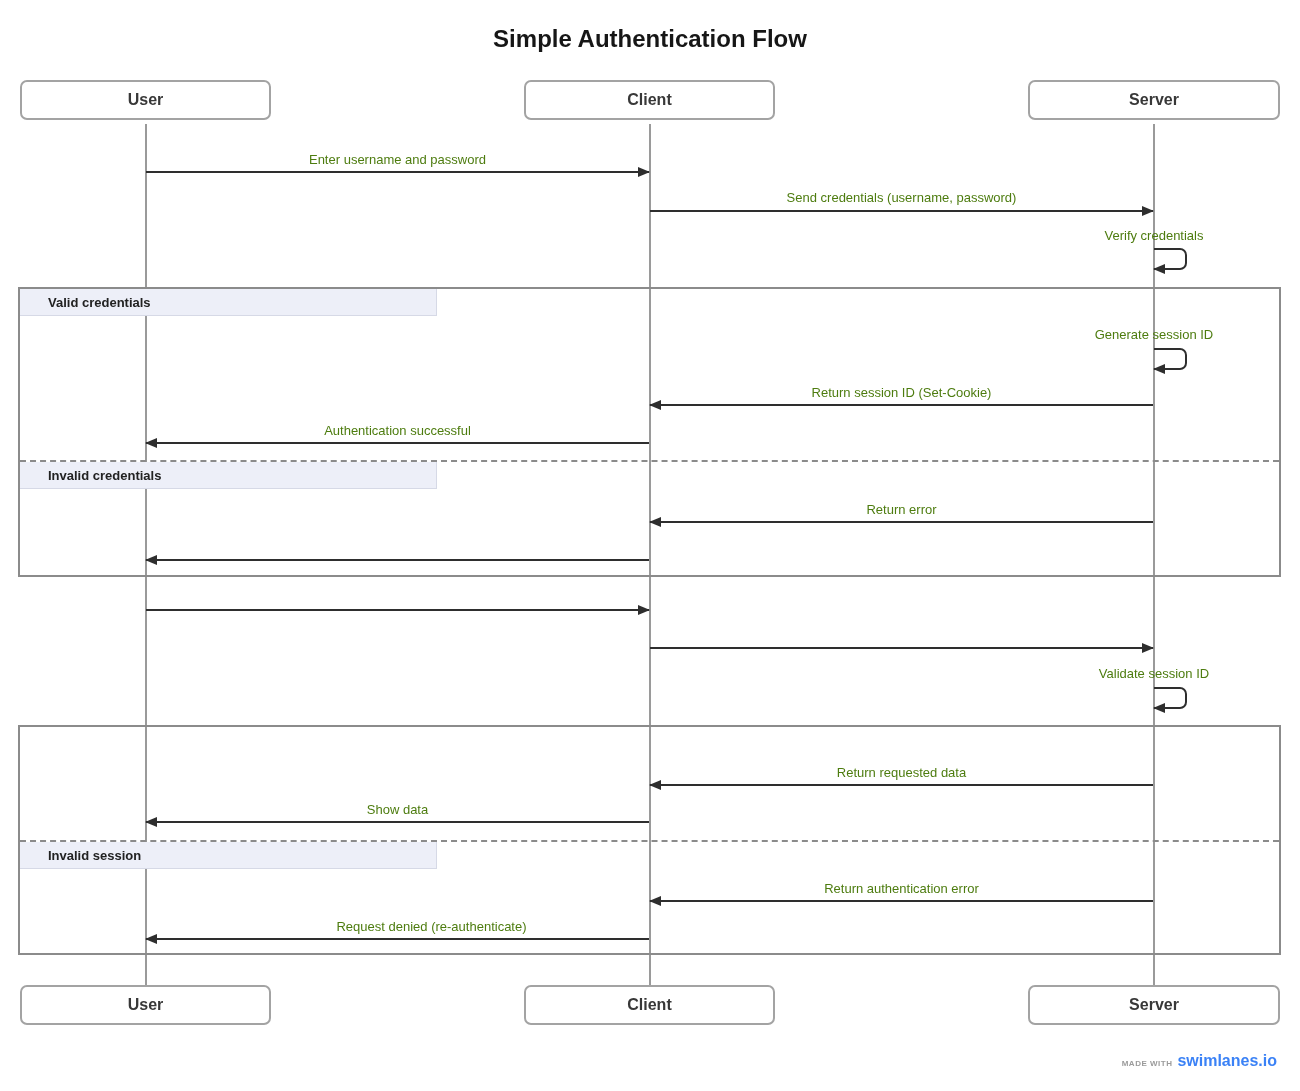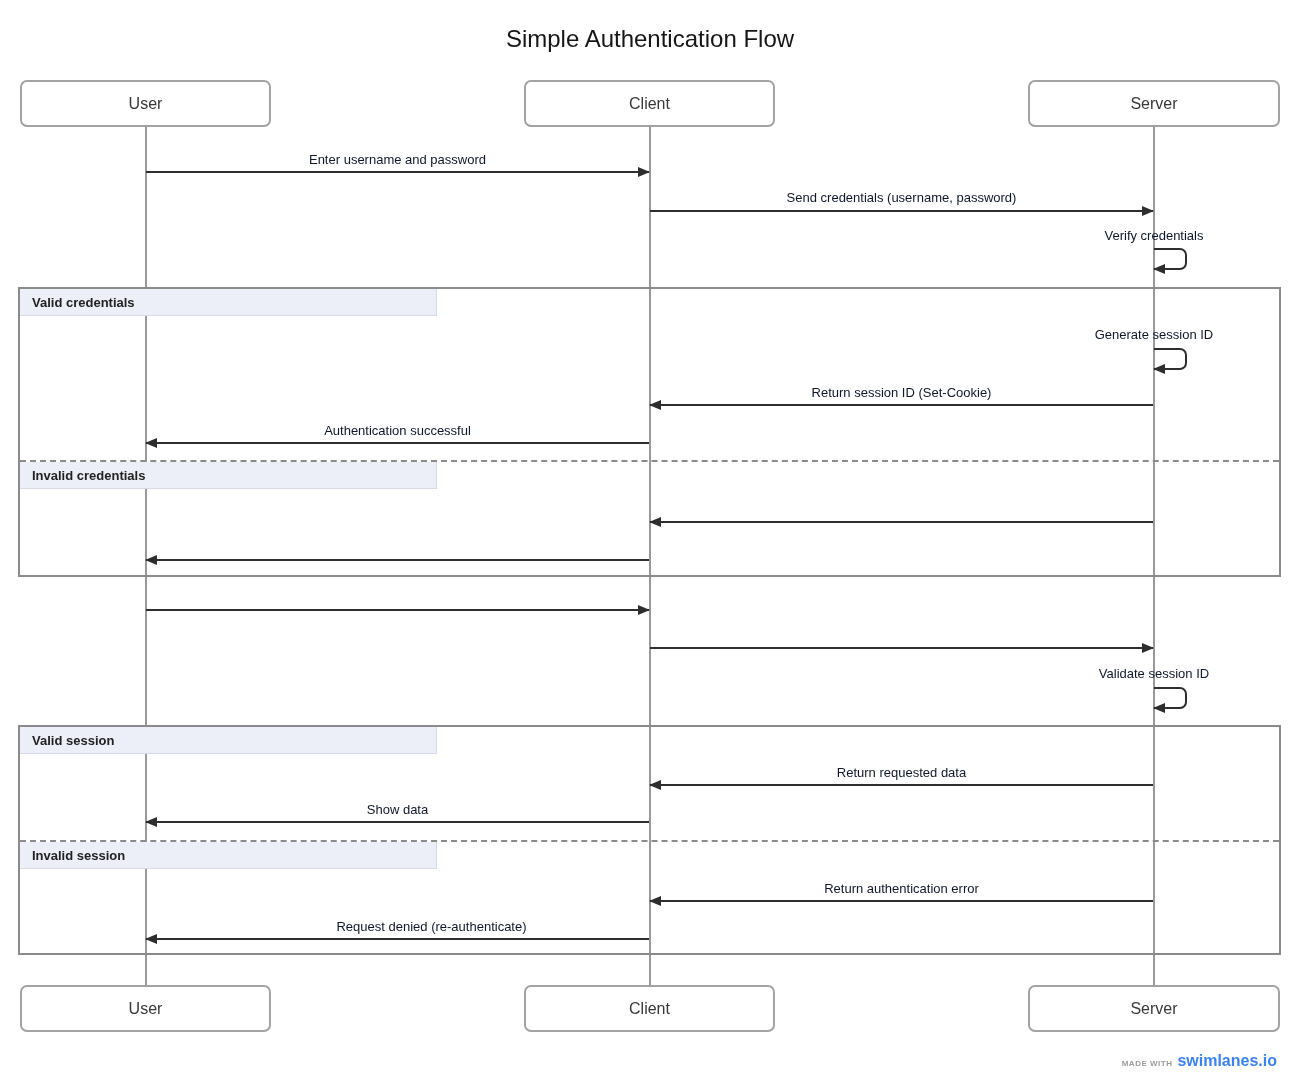--- a/index.html
+++ b/index.html
@@ -10,75 +10,75 @@
     height: 1091px;
     background: #ffffff;
     font-family: "Liberation Sans", sans-serif;
     overflow: hidden;
   }
   .title {
     position: absolute;
     top: 25px; left: 0; width: 100%;
     text-align: center;
     font-size: 24px;
-    font-weight: normal;
+    font-weight: bold;
     color: #161616;
   }
   .lifeline {
     position: absolute;
     top: 124px;
     height: 861px;
     width: 2px;
     background: #9a9a9a;
   }
   .actor {
     position: absolute;
     width: 251px;
-    height: 47px;
+    height: 40px;
     background: #ffffff;
     border: 2px solid #a3a3a3;
     border-radius: 7px;
     display: flex;
     align-items: center;
     justify-content: center;
     font-size: 16px;
-    font-weight: normal;
+    font-weight: bold;
     color: #383838;
     z-index: 4;
   }
   .block {
     position: absolute;
     border: 2px solid #8b8b8b;
     z-index: 1;
   }
   .section-label {
     position: absolute;
     left: 0;
     width: 417px;
     height: 27px;
     background: #edeff8;
     border-right: 1px solid #d6d9e6;
     border-bottom: 1px solid #d6d9e6;
     display: flex;
     align-items: center;
-    padding-left: 12px;
+    padding-left: 28px;
     font-size: 13px;
     font-weight: bold;
     color: #222222;
   }
   .divider {
     position: absolute;
     left: 0; right: 0;
     border-top: 2px dashed #8b8b8b;
   }
   .msg-label {
     position: absolute;
     text-align: center;
     font-size: 13px;
-    color: #0f172a;
+    color: #4d7c0f;
     height: 16px;
     line-height: 16px;
     z-index: 3;
     white-space: nowrap;
   }
   .arrow {
     position: absolute;
     height: 0;
     border-top: 2px solid #2e2e2e;
     z-index: 3;
@@ -142,21 +142,20 @@
   <div class="lifeline" style="left:648.5px"></div>
   <div class="lifeline" style="left:1152.5px"></div>
 
   <div class="block" style="left:18px;top:287px;width:1263px;height:290px">
     <div class="section-label" style="top:0">Valid credentials</div>
     <div class="divider" style="top:171px"></div>
     <div class="section-label" style="top:173px">Invalid credentials</div>
   </div>
 
   <div class="block" style="left:18px;top:725px;width:1263px;height:230px">
-    <div class="section-label" style="top:0">Valid session</div>
     <div class="divider" style="top:113px"></div>
     <div class="section-label" style="top:115px">Invalid session</div>
   </div>
 
   <div class="msg-label" style="left:146px;top:152px;width:503px">Enter username and password</div>
   <div class="arrow dir-right" style="left:146px;top:171px;width:503px">
       <span class="ah"></span>
     </div>
 
   <div class="msg-label" style="left:650px;top:190px;width:503px">Send credentials (username, password)</div>
@@ -177,20 +176,21 @@
   <div class="msg-label" style="left:650px;top:385px;width:503px">Return session ID (Set-Cookie)</div>
   <div class="arrow dir-left" style="left:650px;top:404px;width:503px">
       <span class="ah"></span>
     </div>
 
   <div class="msg-label" style="left:146px;top:423px;width:503px">Authentication successful</div>
   <div class="arrow dir-left" style="left:146px;top:442px;width:503px">
       <span class="ah"></span>
     </div>
 
+  <div class="msg-label" style="left:650px;top:502px;width:503px">Return error</div>
   <div class="arrow dir-left" style="left:650px;top:521px;width:503px">
       <span class="ah"></span>
     </div>
 
   <div class="arrow dir-left" style="left:146px;top:559px;width:503px">
       <span class="ah"></span>
     </div>
 
   <div class="arrow dir-right" style="left:146px;top:609px;width:503px">
       <span class="ah"></span>

